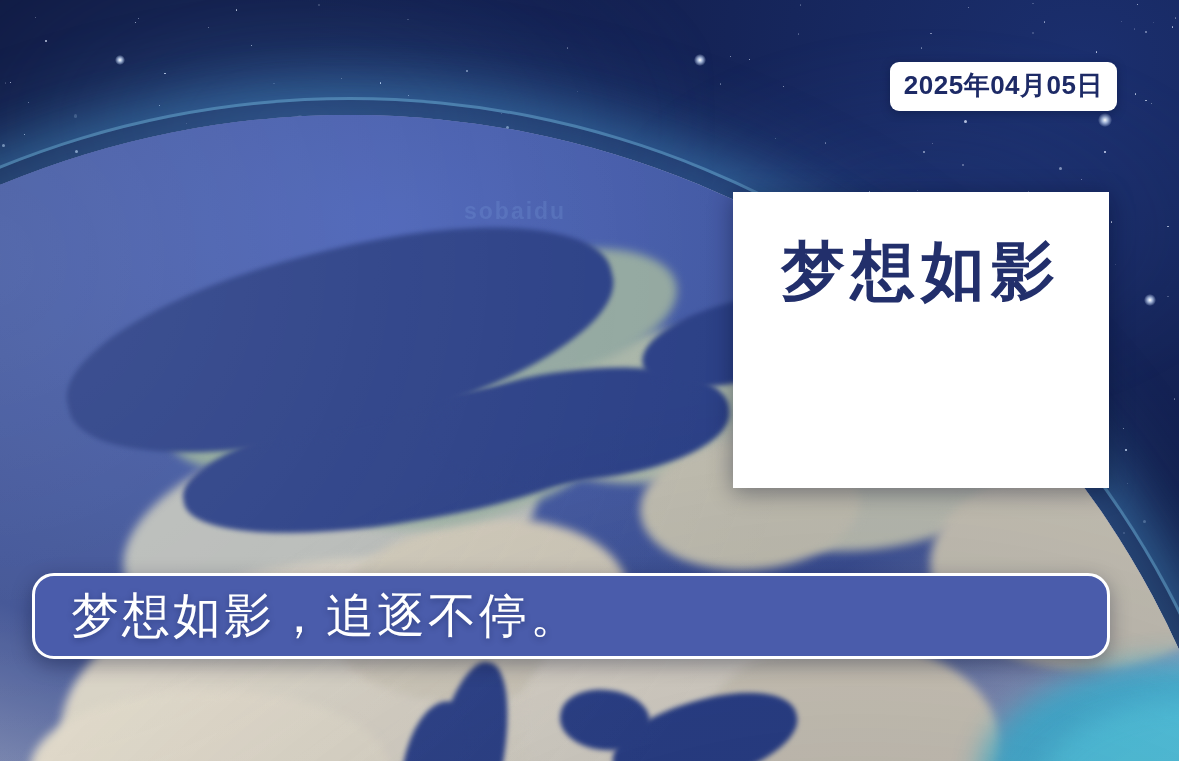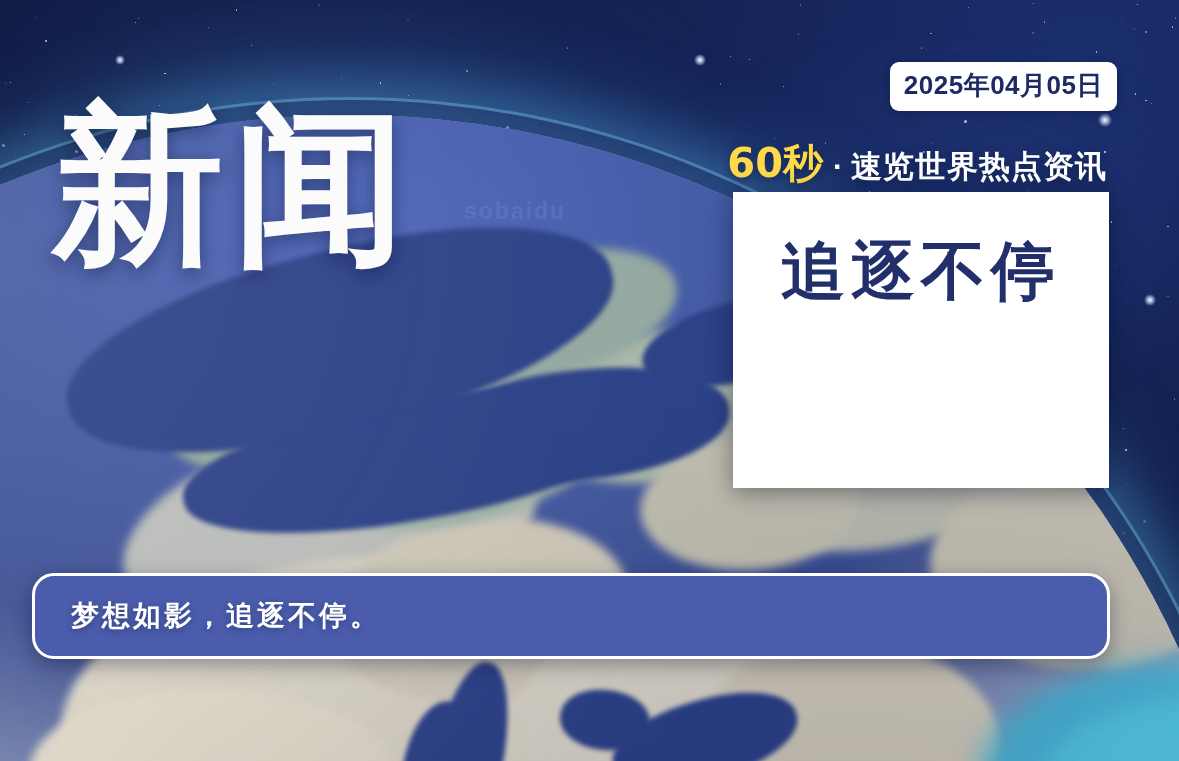--- a/index.html
+++ b/index.html
@@ -176,21 +176,21 @@
   .banner{
     position:absolute; left:32px; top:573px;
     width:1078px; height:86px;
     background:#4a5cab;
     border:3px solid #ffffff;
     border-radius:22px;
     display:flex; align-items:center;
     box-shadow:0 6px 20px rgba(4,10,36,.35);
   }
   .banner .quote{
-    color:#ffffff; font-weight:700; font-size:28px;
+    color:#ffffff; font-weight:400; font-size:48px;
     letter-spacing:3px; margin-left:36px; white-space:nowrap;
     text-shadow:0 2px 6px rgba(10,20,60,.35);
   }
 </style>
 </head>
 <body>
 
 <div class="poster">
 
   <div class="space"></div>
@@ -444,31 +444,25 @@
       <div class="shade"></div>
       <div class="limb"></div>
     </div>
   </div>
   <div class="halo"></div>
 
   <div class="watermark">sobaidu</div>
 
   <div class="date-pill">2025年04月05日</div>
 
-  <div class="tagline">
-    <span class="sec">60秒</span>
-    <span class="dot">·</span>
-    <span class="txt">速览世界热点资讯</span>
+
+  <div class="title-block">
   </div>
 
-  <div class="title-block">
-    <div class="title-2">新闻</div>
-  </div>
-
   <div class="card">
-    <div class="lunar">追逐不停</div>
+    <div class="lunar">梦想如影</div>
   </div>
 
   <div class="banner">
     <div class="quote">梦想如影，追逐不停。</div>
   </div>
 
 </div>
 
 </body></html>

